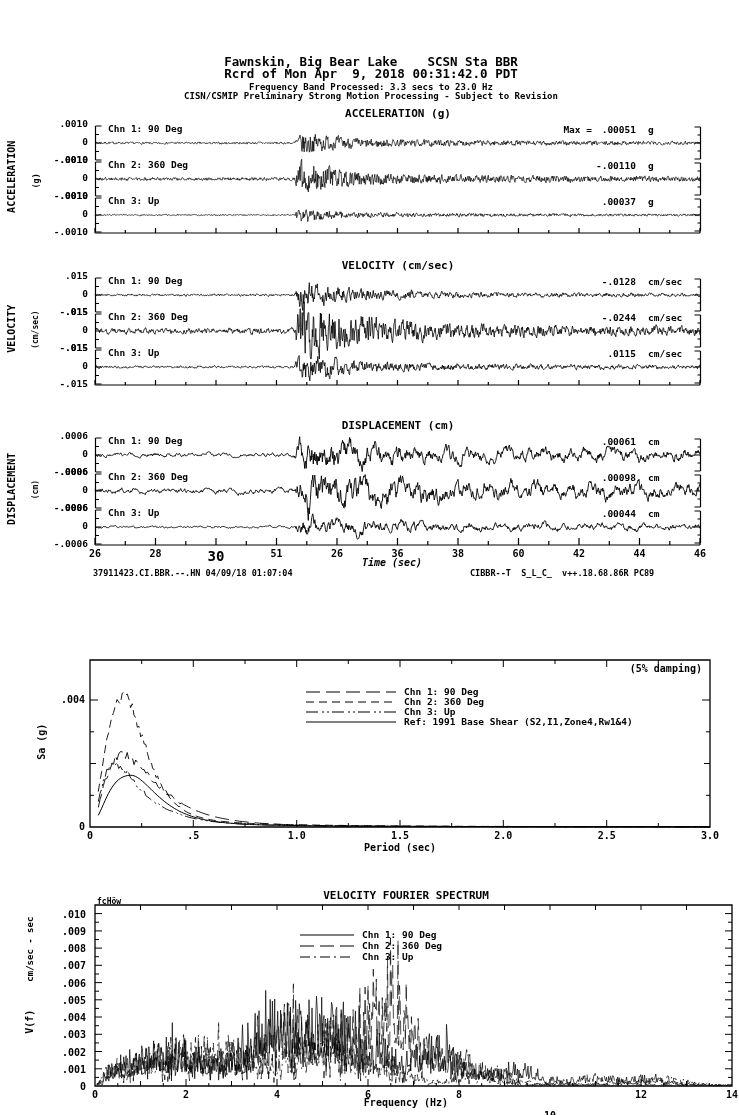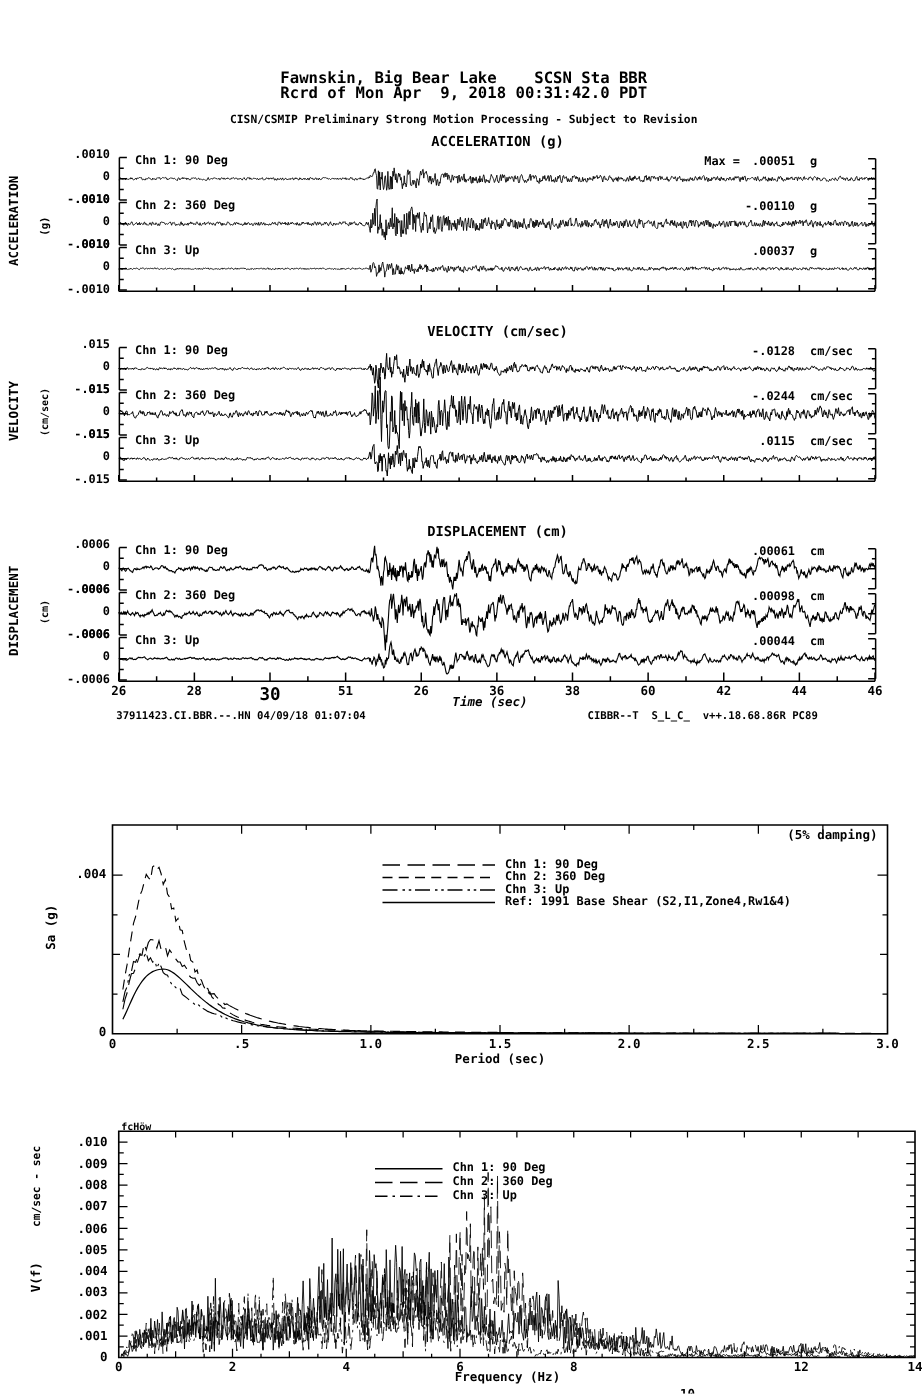--- a/index.html
+++ b/index.html
@@ -10,20 +10,21 @@
   .rot{transform:rotate(-90deg);transform-origin:center;width:120px;text-align:center;}
   svg{position:absolute;overflow:visible;}
 </style>
 </head>
 <body>
 
 <div id="page">
 
   <div class="t" style="left:141px;top:55px;width:460px;text-align:center;font-size:12.5px;">Fawnskin, Big Bear Lake    SCSN Sta BBR</div>
   <div class="t" style="left:141px;top:67px;width:460px;text-align:center;font-size:12.5px;">Rcrd of Mon Apr  9, 2018 00:31:42.0 PDT</div>
+  <div class="t" style="left:141px;top:82px;width:460px;text-align:center;font-size:9px;">Frequency Band Processed: 3.3 secs to 23.0 Hz</div>
   <div class="t" style="left:141px;top:91px;width:460px;text-align:center;font-size:9px;">CISN/CSMIP Preliminary Strong Motion Processing - Subject to Revision</div>
 
   <div class="t" style="left:248px;top:108px;width:300px;text-align:center;font-size:11px;">ACCELERATION (g)</div>
   <div class="t" style="left:248px;top:260px;width:300px;text-align:center;font-size:11px;">VELOCITY (cm/sec)</div>
   <div class="t" style="left:248px;top:420px;width:300px;text-align:center;font-size:11px;">DISPLACEMENT (cm)</div>
 
   <div class="t rot" style="left:-48px;top:171px;font-size:10px;">ACCELERATION</div>
   <div class="t rot" style="left:-23px;top:176px;font-size:8.5px;">(g)</div>
   <div class="t rot" style="left:-48px;top:323px;font-size:10px;">VELOCITY</div>
   <div class="t rot" style="left:-24px;top:325px;font-size:8px;">(cm/sec)</div>
@@ -31,20 +32,21 @@
   <div class="t rot" style="left:-24px;top:485px;font-size:8px;">(cm)</div>
 
   <div class="t" style="left:292px;top:557px;width:200px;text-align:center;font-size:10px;font-style:italic;">Time (sec)</div>
   <div class="t" style="left:93px;top:569px;font-size:8.5px;">37911423.CI.BBR.--.HN 04/09/18 01:07:04</div>
   <div class="t" style="left:470px;top:569px;font-size:8.5px;">CIBBR--T  S_L_C_  v++.18.68.86R PC89</div>
 
   <div class="t" style="left:502px;top:663px;width:200px;text-align:right;font-size:10px;">(5% damping)</div>
   <div class="t rot" style="left:-18px;top:736px;font-size:10px;">Sa (g)</div>
   <div class="t" style="left:300px;top:842px;width:200px;text-align:center;font-size:10px;">Period (sec)</div>
 
+  <div class="t" style="left:256px;top:890px;width:300px;text-align:center;font-size:11px;">VELOCITY FOURIER SPECTRUM</div>
   <div class="t" style="left:97px;top:897px;font-size:8px;">fcHöw</div>
   <div class="t rot" style="left:-30px;top:944px;font-size:9px;">cm/sec - sec</div>
   <div class="t rot" style="left:-30px;top:1016px;font-size:10px;">V(f)</div>
   <div class="t" style="left:306px;top:1097px;width:200px;text-align:center;font-size:10px;">Frequency (Hz)</div>
 <svg width="630" height="156" viewBox="90 103 630 156" style="left: 90px; top: 103px;">
       <path d="M95.5,126 V160 M95.5,126 h6 M95.5,143 h6 M95.5,160 h6 M95.5,134.5 h3.5 M95.5,151.5 h3.5" fill="none" stroke="#000" stroke-width="1.2"></path>
       <path d="M700.5,127 V159 M700.5,127 h-6 M700.5,143 h-6 M700.5,159 h-6 M700.5,135 h-3 M700.5,151 h-3" fill="none" stroke="#000" stroke-width="1.2"></path>
       <path d="M95.0,143.9L95.5,144.1L96.0,142.4L96.5,142.4L97.0,142.8L97.5,143.1L98.0,143.1L98.5,143.5L99.0,143.0L99.5,142.5L100.0,143.3L100.5,143.7L101.0,142.7L101.6,142.8L102.1,143.5L102.6,143.4L103.1,143.5L103.6,143.0L104.1,143.3L104.6,142.1L105.1,143.2L105.6,142.3L106.1,143.4L106.6,143.8L107.1,143.8L107.6,143.6L108.1,143.0L108.6,142.4L109.1,143.6L109.6,142.3L110.1,142.6L110.6,142.6L111.1,142.5L111.6,141.9L112.1,142.4L112.6,142.0L113.2,142.1L113.7,143.7L114.2,143.8L114.7,143.5L115.2,143.3L115.7,144.0L116.2,144.0L116.7,142.7L117.2,143.1L117.7,143.1L118.2,143.0L118.7,142.1L119.2,142.3L119.7,142.4L120.2,143.1L120.7,143.3L121.2,143.8L121.7,143.9L122.2,142.4L122.7,143.1L123.2,143.6L123.7,142.9L124.2,143.2L124.7,143.9L125.3,142.8L125.8,142.1L126.3,142.6L126.8,142.2L127.3,142.4L127.8,142.0L128.3,143.5L128.8,143.1L129.3,142.7L129.8,142.2L130.3,141.9L130.8,142.1L131.3,142.6L131.8,142.1L132.3,141.9L132.8,142.7L133.3,142.4L133.8,143.9L134.3,143.3L134.8,143.5L135.3,142.8L135.8,142.9L136.3,142.6L136.8,142.1L137.3,142.7L137.9,142.4L138.4,143.1L138.9,142.9L139.4,142.6L139.9,142.9L140.4,143.5L140.9,143.8L141.4,144.3L141.9,144.4L142.4,142.6L142.9,142.3L143.4,142.6L143.9,143.9L144.4,143.1L144.9,142.9L145.4,142.6L145.9,142.0L146.4,143.2L146.9,142.2L147.4,142.6L147.9,142.4L148.4,142.7L148.9,142.4L149.4,143.7L150.0,142.4L150.5,143.0L151.0,143.0L151.5,143.8L152.0,143.6L152.5,143.8L153.0,142.7L153.5,142.3L154.0,142.5L154.5,142.7L155.0,142.1L155.5,142.7L156.0,142.6L156.5,142.2L157.0,143.0L157.5,143.7L158.0,143.2L158.5,142.7L159.0,142.4L159.5,143.6L160.0,143.3L160.5,143.3L161.0,143.2L161.6,143.8L162.1,143.9L162.6,143.5L163.1,143.3L163.6,143.8L164.1,144.3L164.6,144.1L165.1,144.3L165.6,144.1L166.1,142.6L166.6,142.0L167.1,143.6L167.6,143.8L168.1,143.4L168.6,143.1L169.1,142.6L169.6,143.1L170.1,143.3L170.6,142.5L171.1,142.4L171.6,142.3L172.1,142.7L172.6,142.4L173.1,143.0L173.7,142.9L174.2,143.4L174.7,143.1L175.2,142.5L175.7,143.7L176.2,143.7L176.7,142.6L177.2,142.3L177.7,142.3L178.2,143.0L178.7,143.3L179.2,142.3L179.7,143.3L180.2,143.4L180.7,143.2L181.2,142.5L181.7,143.1L182.2,142.2L182.7,142.7L183.2,143.1L183.7,143.4L184.2,143.1L184.7,143.5L185.2,142.4L185.8,142.8L186.3,142.1L186.8,142.1L187.3,142.9L187.8,143.2L188.3,142.8L188.8,142.2L189.3,142.8L189.8,142.8L190.3,143.7L190.8,143.0L191.3,143.3L191.8,143.0L192.3,142.4L192.8,143.2L193.3,143.6L193.8,144.1L194.3,143.0L194.8,142.6L195.3,142.1L195.8,143.2L196.3,143.6L196.8,144.1L197.3,143.0L197.8,142.2L198.4,142.3L198.9,142.3L199.4,142.0L199.9,143.4L200.4,142.3L200.9,143.4L201.4,143.2L201.9,143.4L202.4,142.8L202.9,142.6L203.4,142.8L203.9,142.6L204.4,142.8L204.9,142.9L205.4,143.6L205.9,142.7L206.4,143.1L206.9,143.9L207.4,143.0L207.9,143.2L208.4,143.1L208.9,143.0L209.4,142.4L209.9,142.1L210.5,143.6L211.0,144.1L211.5,143.8L212.0,143.3L212.5,143.4L213.0,142.4L213.5,142.2L214.0,142.8L214.5,142.3L215.0,143.4L215.5,143.2L216.0,142.4L216.5,142.6L217.0,142.5L217.5,143.3L218.0,142.5L218.5,142.1L219.0,142.3L219.5,143.9L220.0,144.1L220.5,143.0L221.0,143.9L221.5,144.2L222.1,142.7L222.6,143.5L223.1,143.1L223.6,143.6L224.1,142.7L224.6,142.6L225.1,143.8L225.6,143.4L226.1,142.3L226.6,143.7L227.1,144.1L227.6,143.6L228.1,142.7L228.6,142.6L229.1,143.4L229.6,143.2L230.1,143.9L230.6,143.3L231.1,143.2L231.6,143.0L232.1,143.7L232.6,142.7L233.1,143.3L233.6,142.7L234.2,142.3L234.7,143.7L235.2,143.8L235.7,142.8L236.2,142.2L236.7,143.2L237.2,142.4L237.7,142.6L238.2,143.3L238.7,143.9L239.2,144.0L239.7,142.3L240.2,142.4L240.7,143.3L241.2,143.1L241.7,143.9L242.2,143.2L242.7,143.2L243.2,142.5L243.7,143.5L244.2,142.7L244.7,143.5L245.2,143.6L245.7,143.7L246.3,142.4L246.8,143.7L247.3,144.0L247.8,142.4L248.3,141.9L248.8,142.7L249.3,142.7L249.8,142.5L250.3,143.5L250.8,143.1L251.3,143.8L251.8,143.0L252.3,142.5L252.8,142.2L253.3,143.6L253.8,143.0L254.3,143.2L254.8,143.9L255.3,142.4L255.8,143.2L256.3,143.7L256.8,143.6L257.3,143.4L257.8,142.5L258.4,142.1L258.9,142.0L259.4,142.1L259.9,142.3L260.4,142.1L260.9,142.5L261.4,142.5L261.9,142.5L262.4,143.3L262.9,143.3L263.4,142.8L263.9,143.3L264.4,143.6L264.9,143.2L265.4,142.9L265.9,142.6L266.4,143.1L266.9,142.6L267.4,143.4L267.9,142.7L268.4,142.9L268.9,143.1L269.4,143.3L269.9,142.5L270.4,143.6L271.0,143.1L271.5,143.0L272.0,142.7L272.5,142.7L273.0,143.8L273.5,143.4L274.0,142.3L274.5,142.4L275.0,142.8L275.5,142.6L276.0,143.3L276.5,142.2L277.0,143.7L277.5,142.7L278.0,143.1L278.5,143.6L279.0,143.2L279.5,143.6L280.0,142.5L280.5,141.9L281.0,142.7L281.5,142.1L282.0,143.5L282.6,143.2L283.1,143.8L283.6,144.2L284.1,143.0L284.6,142.5L285.1,143.4L285.6,144.1L286.1,143.4L286.6,142.8L287.1,143.3L287.6,143.0L288.1,142.1L288.6,143.2L289.1,143.0L289.6,142.6L290.1,143.3L290.6,143.9L291.1,143.0L291.6,143.7L292.1,143.1L292.6,143.1L293.1,142.7L293.6,142.3L294.1,142.3L294.6,142.7L295.2,141.4L295.7,142.2L296.2,140.3L296.7,141.0L297.2,141.1L297.7,141.3L298.2,140.2L298.7,138.2L299.2,138.3L299.7,135.5L300.2,135.0L300.7,138.5L301.2,140.5L301.7,150.7L302.2,151.4L302.7,136.6L303.2,148.4L303.7,137.5L304.2,152.0L304.7,141.7L305.2,143.3L305.7,137.7L306.2,147.2L306.8,151.6L307.3,149.8L307.8,141.8L308.3,140.6L308.8,146.4L309.3,152.2L309.8,149.7L310.3,137.1L310.8,149.3L311.3,151.6L311.8,150.2L312.3,140.9L312.8,151.4L313.3,141.5L313.8,151.2L314.3,136.9L314.8,141.0L315.3,134.3L315.8,138.8L316.3,143.9L316.8,139.0L317.3,145.8L317.8,146.2L318.3,141.5L318.9,138.5L319.4,141.3L319.9,139.1L320.4,144.1L320.9,141.9L321.4,146.9L321.9,151.0L322.4,146.9L322.9,148.2L323.4,140.6L323.9,147.2L324.4,146.6L324.9,149.6L325.4,146.9L325.9,137.7L326.4,135.8L326.9,139.6L327.4,138.8L327.9,136.9L328.4,147.9L328.9,148.5L329.4,148.4L329.9,145.5L330.4,144.0L330.9,147.5L331.5,144.5L332.0,144.7L332.5,149.2L333.0,150.4L333.5,142.8L334.0,143.2L334.5,144.8L335.0,148.3L335.5,144.5L336.0,139.4L336.5,136.9L337.0,140.1L337.5,139.1L338.0,135.8L338.5,135.4L339.0,142.5L339.5,138.6L340.0,138.2L340.5,138.4L341.0,137.0L341.5,139.4L342.0,140.1L342.5,144.5L343.1,145.9L343.6,141.0L344.1,144.5L344.6,141.0L345.1,147.3L345.6,143.7L346.1,142.7L346.6,145.8L347.1,144.4L347.6,141.9L348.1,138.8L348.6,144.0L349.1,148.3L349.6,143.9L350.1,143.6L350.6,147.7L351.1,148.7L351.6,145.5L352.1,146.6L352.6,142.1L353.1,140.3L353.6,139.3L354.1,139.3L354.6,139.3L355.1,142.0L355.7,138.9L356.2,138.2L356.7,141.6L357.2,138.9L357.7,138.4L358.2,143.6L358.7,140.0L359.2,140.1L359.7,142.8L360.2,144.4L360.7,145.9L361.2,144.3L361.7,139.9L362.2,140.6L362.7,144.2L363.2,141.7L363.7,141.1L364.2,141.9L364.7,141.5L365.2,142.2L365.7,140.8L366.2,146.5L366.7,142.3L367.3,140.0L367.8,145.4L368.3,145.1L368.8,142.3L369.3,141.2L369.8,143.0L370.3,144.2L370.8,140.5L371.3,139.1L371.8,145.3L372.3,143.1L372.8,145.8L373.3,143.9L373.8,144.1L374.3,143.6L374.8,144.4L375.3,142.6L375.8,142.6L376.3,140.9L376.8,146.0L377.3,146.7L377.8,141.8L378.3,146.3L378.8,142.0L379.4,144.5L379.9,142.8L380.4,144.4L380.9,141.5L381.4,145.0L381.9,146.5L382.4,144.5L382.9,142.9L383.4,146.0L383.9,140.7L384.4,145.6L384.9,143.0L385.4,143.1L385.9,145.5L386.4,141.7L386.9,139.8L387.4,141.1L387.9,145.9L388.4,146.2L388.9,143.4L389.4,145.1L389.9,145.0L390.4,144.0L390.9,145.5L391.4,146.4L392.0,144.0L392.5,141.9L393.0,139.5L393.5,140.9L394.0,141.3L394.5,142.7L395.0,143.9L395.5,146.0L396.0,145.0L396.5,143.0L397.0,142.1L397.5,140.1L398.0,144.9L398.5,145.1L399.0,146.3L399.5,143.9L400.0,141.7L400.5,139.7L401.0,144.6L401.5,141.6L402.0,139.6L402.5,142.3L403.0,140.4L403.6,140.1L404.1,142.5L404.6,145.8L405.1,145.5L405.6,141.8L406.1,144.9L406.6,144.4L407.1,141.5L407.6,141.5L408.1,143.1L408.6,143.0L409.1,141.3L409.6,141.3L410.1,141.6L410.6,144.0L411.1,145.3L411.6,141.0L412.1,140.5L412.6,143.2L413.1,143.2L413.6,142.5L414.1,141.0L414.6,145.0L415.1,146.4L415.6,145.5L416.2,141.4L416.7,140.6L417.2,139.6L417.7,140.5L418.2,142.8L418.7,144.2L419.2,144.3L419.7,146.0L420.2,144.1L420.7,145.2L421.2,146.0L421.7,144.8L422.2,143.3L422.7,144.4L423.2,142.5L423.7,140.2L424.2,139.3L424.7,144.4L425.2,141.0L425.7,140.5L426.2,141.2L426.7,140.5L427.2,142.8L427.8,141.5L428.3,140.4L428.8,140.7L429.3,143.6L429.8,145.6L430.3,144.6L430.8,146.2L431.3,146.8L431.8,142.6L432.3,145.3L432.8,145.3L433.3,144.1L433.8,144.8L434.3,141.0L434.8,141.3L435.3,143.3L435.8,140.4L436.3,143.3L436.8,144.5L437.3,143.0L437.8,143.0L438.3,140.5L438.8,140.6L439.3,145.0L439.9,141.6L440.4,140.2L440.9,140.7L441.4,145.2L441.9,144.0L442.4,145.0L442.9,143.6L443.4,145.7L443.9,145.7L444.4,142.0L444.9,144.7L445.4,145.4L445.9,143.3L446.4,140.9L446.9,142.7L447.4,140.8L447.9,140.1L448.4,143.1L448.9,145.7L449.4,146.3L449.9,144.1L450.4,140.8L450.9,140.4L451.4,142.4L451.9,142.8L452.5,141.9L453.0,141.3L453.5,143.2L454.0,145.4L454.5,142.8L455.0,144.8L455.5,145.4L456.0,143.7L456.5,142.8L457.0,145.5L457.5,144.9L458.0,140.9L458.5,141.9L459.0,141.1L459.5,140.4L460.0,141.4L460.5,143.0L461.0,141.2L461.5,142.8L462.0,141.7L462.5,143.3L463.0,145.3L463.5,142.1L464.1,144.6L464.6,145.4L465.1,145.2L465.6,145.0L466.1,141.9L466.6,145.1L467.1,143.3L467.6,143.8L468.1,142.8L468.6,144.8L469.1,145.5L469.6,145.8L470.1,142.4L470.6,143.7L471.1,144.1L471.6,142.2L472.1,142.1L472.6,143.6L473.1,143.1L473.6,143.3L474.1,144.4L474.6,141.0L475.1,143.2L475.6,141.4L476.1,142.5L476.7,141.8L477.2,140.6L477.7,140.3L478.2,143.0L478.7,141.6L479.2,142.2L479.7,141.9L480.2,140.2L480.7,140.8L481.2,141.8L481.7,143.4L482.2,145.6L482.7,142.3L483.2,141.0L483.7,141.0L484.2,143.7L484.7,142.9L485.2,143.1L485.7,144.3L486.2,144.2L486.7,143.8L487.2,141.2L487.7,140.5L488.3,142.2L488.8,141.7L489.3,143.4L489.8,143.0L490.3,145.2L490.8,145.3L491.3,142.9L491.8,143.8L492.3,143.0L492.8,142.0L493.3,144.3L493.8,142.3L494.3,145.1L494.8,141.4L495.3,142.5L495.8,143.5L496.3,142.8L496.8,141.9L497.3,143.3L497.8,142.4L498.3,143.2L498.8,144.6L499.3,144.2L499.8,143.7L500.4,145.0L500.9,145.0L501.4,143.1L501.9,142.0L502.4,143.4L502.9,145.0L503.4,142.2L503.9,140.7L504.4,143.9L504.9,142.9L505.4,144.6L505.9,142.2L506.4,144.3L506.9,141.7L507.4,143.1L507.9,140.7L508.4,142.5L508.9,142.4L509.4,143.7L509.9,143.2L510.4,142.4L510.9,142.6L511.4,141.1L511.9,144.2L512.5,145.1L513.0,144.2L513.5,145.0L514.0,145.4L514.5,144.1L515.0,145.4L515.5,143.1L516.0,140.8L516.5,141.7L517.0,140.3L517.5,144.2L518.0,142.5L518.5,143.7L519.0,141.4L519.5,141.4L520.0,144.5L520.5,144.9L521.0,141.2L521.5,141.3L522.0,141.4L522.5,141.2L523.0,142.8L523.5,141.1L524.0,141.8L524.5,143.1L525.1,142.7L525.6,142.0L526.1,142.2L526.6,144.6L527.1,141.6L527.6,141.1L528.1,140.8L528.6,143.6L529.1,142.5L529.6,141.3L530.1,143.0L530.6,143.4L531.1,143.7L531.6,143.5L532.1,142.9L532.6,143.9L533.1,143.4L533.6,141.4L534.1,144.2L534.6,143.3L535.1,145.1L535.6,144.3L536.1,143.4L536.6,143.0L537.2,141.1L537.7,141.4L538.2,141.6L538.7,142.0L539.2,143.2L539.7,142.1L540.2,141.3L540.7,142.9L541.2,144.7L541.7,144.7L542.2,142.1L542.7,142.7L543.2,142.0L543.7,141.0L544.2,142.9L544.7,144.0L545.2,143.8L545.7,143.0L546.2,145.4L546.7,144.0L547.2,143.0L547.7,144.6L548.2,144.5L548.8,143.3L549.3,145.0L549.8,143.5L550.3,143.0L550.8,144.6L551.3,144.9L551.8,143.1L552.3,142.0L552.8,143.7L553.3,143.6L553.8,142.3L554.3,144.5L554.8,143.9L555.3,144.2L555.8,142.5L556.3,141.2L556.8,142.3L557.3,142.7L557.8,144.2L558.3,143.2L558.8,141.8L559.3,143.4L559.8,141.2L560.3,142.2L560.9,143.8L561.4,143.0L561.9,141.4L562.4,140.9L562.9,140.4L563.4,141.3L563.9,144.3L564.4,144.0L564.9,142.5L565.4,141.8L565.9,144.0L566.4,145.3L566.9,142.5L567.4,143.9L567.9,144.7L568.4,143.5L568.9,144.7L569.4,142.1L569.9,143.5L570.4,142.8L570.9,141.8L571.4,142.0L571.9,141.8L572.4,143.9L573.0,143.7L573.5,142.0L574.0,141.2L574.5,143.4L575.0,143.9L575.5,142.7L576.0,144.8L576.5,143.3L577.0,141.5L577.5,143.3L578.0,142.9L578.5,144.1L579.0,142.4L579.5,143.8L580.0,144.6L580.5,144.8L581.0,144.2L581.5,142.6L582.0,142.8L582.5,142.8L583.0,144.1L583.5,142.3L584.0,141.6L584.5,142.8L585.0,144.1L585.6,144.0L586.1,143.1L586.6,142.2L587.1,144.2L587.6,143.1L588.1,141.2L588.6,142.4L589.1,142.5L589.6,141.2L590.1,142.1L590.6,141.3L591.1,141.6L591.6,144.3L592.1,145.3L592.6,142.1L593.1,142.2L593.6,143.7L594.1,141.4L594.6,144.0L595.1,141.6L595.6,141.1L596.1,140.9L596.6,143.9L597.1,145.0L597.7,144.0L598.2,142.4L598.7,142.9L599.2,142.9L599.7,143.2L600.2,143.1L600.7,142.6L601.2,142.1L601.7,142.0L602.2,142.0L602.7,142.8L603.2,143.5L603.7,144.1L604.2,141.7L604.7,142.8L605.2,144.6L605.7,142.3L606.2,141.2L606.7,143.6L607.2,143.8L607.7,145.0L608.2,143.7L608.7,143.5L609.3,144.4L609.8,143.0L610.3,143.4L610.8,141.4L611.3,142.8L611.8,142.4L612.3,141.4L612.8,144.3L613.3,143.5L613.8,144.0L614.3,145.1L614.8,142.2L615.3,144.4L615.8,142.7L616.3,144.2L616.8,142.9L617.3,144.7L617.8,141.8L618.3,143.1L618.8,144.2L619.3,144.0L619.8,143.0L620.3,143.9L620.8,144.3L621.4,145.1L621.9,144.9L622.4,142.4L622.9,141.3L623.4,143.0L623.9,141.6L624.4,141.1L624.9,141.6L625.4,143.6L625.9,142.6L626.4,144.7L626.9,144.9L627.4,143.4L627.9,143.9L628.4,144.2L628.9,144.0L629.4,142.1L629.9,143.6L630.4,142.1L630.9,143.7L631.4,142.7L631.9,143.4L632.4,142.1L632.9,142.4L633.5,141.5L634.0,143.5L634.5,143.3L635.0,143.2L635.5,144.0L636.0,141.8L636.5,142.1L637.0,141.8L637.5,142.4L638.0,144.5L638.5,141.7L639.0,141.7L639.5,143.3L640.0,142.6L640.5,141.8L641.0,143.3L641.5,143.9L642.0,144.4L642.5,143.4L643.0,141.6L643.5,141.2L644.0,143.5L644.5,142.9L645.0,142.6L645.5,143.1L646.1,143.5L646.6,143.8L647.1,142.0L647.6,142.4L648.1,141.4L648.6,141.8L649.1,142.7L649.6,142.6L650.1,144.3L650.6,142.6L651.1,141.9L651.6,141.2L652.1,141.6L652.6,141.9L653.1,142.6L653.6,144.2L654.1,141.8L654.6,142.4L655.1,143.1L655.6,142.4L656.1,144.2L656.6,144.6L657.1,144.2L657.6,144.4L658.2,143.2L658.7,142.4L659.2,142.4L659.7,142.4L660.2,143.0L660.7,143.3L661.2,144.9L661.7,144.5L662.2,144.7L662.7,145.2L663.2,144.8L663.7,143.3L664.2,144.0L664.7,144.5L665.2,143.3L665.7,142.7L666.2,142.7L666.7,143.6L667.2,143.8L667.7,144.2L668.2,142.2L668.7,143.2L669.2,143.5L669.8,144.6L670.3,143.6L670.8,143.2L671.3,141.6L671.8,141.1L672.3,140.9L672.8,142.2L673.3,142.4L673.8,143.1L674.3,142.0L674.8,143.6L675.3,143.4L675.8,142.7L676.3,144.3L676.8,142.6L677.3,142.4L677.8,142.3L678.3,143.7L678.8,144.8L679.3,144.3L679.8,143.3L680.3,144.2L680.8,142.1L681.3,142.3L681.9,143.4L682.4,144.4L682.9,144.6L683.4,144.4L683.9,144.4L684.4,142.4L684.9,141.8L685.4,141.1L685.9,143.4L686.4,144.2L686.9,143.3L687.4,144.4L687.9,142.2L688.4,142.7L688.9,142.9L689.4,141.9L689.9,143.6L690.4,143.3L690.9,142.9L691.4,143.5L691.9,142.0L692.4,142.8L692.9,142.0L693.4,142.0L694.0,142.7L694.5,144.3L695.0,144.0L695.5,142.4L696.0,142.6L696.5,142.8L697.0,142.1L697.5,141.9L698.0,143.6L698.5,142.8L699.0,142.1L699.5,143.5L700.0,142.5" fill="none" stroke="#000" stroke-width="0.7"></path>
       <path d="M95.5,162 V196 M95.5,162 h6 M95.5,179 h6 M95.5,196 h6 M95.5,170.5 h3.5 M95.5,187.5 h3.5" fill="none" stroke="#000" stroke-width="1.2"></path>
       <path d="M700.5,163 V195 M700.5,163 h-6 M700.5,179 h-6 M700.5,195 h-6 M700.5,171 h-3 M700.5,187 h-3" fill="none" stroke="#000" stroke-width="1.2"></path>

